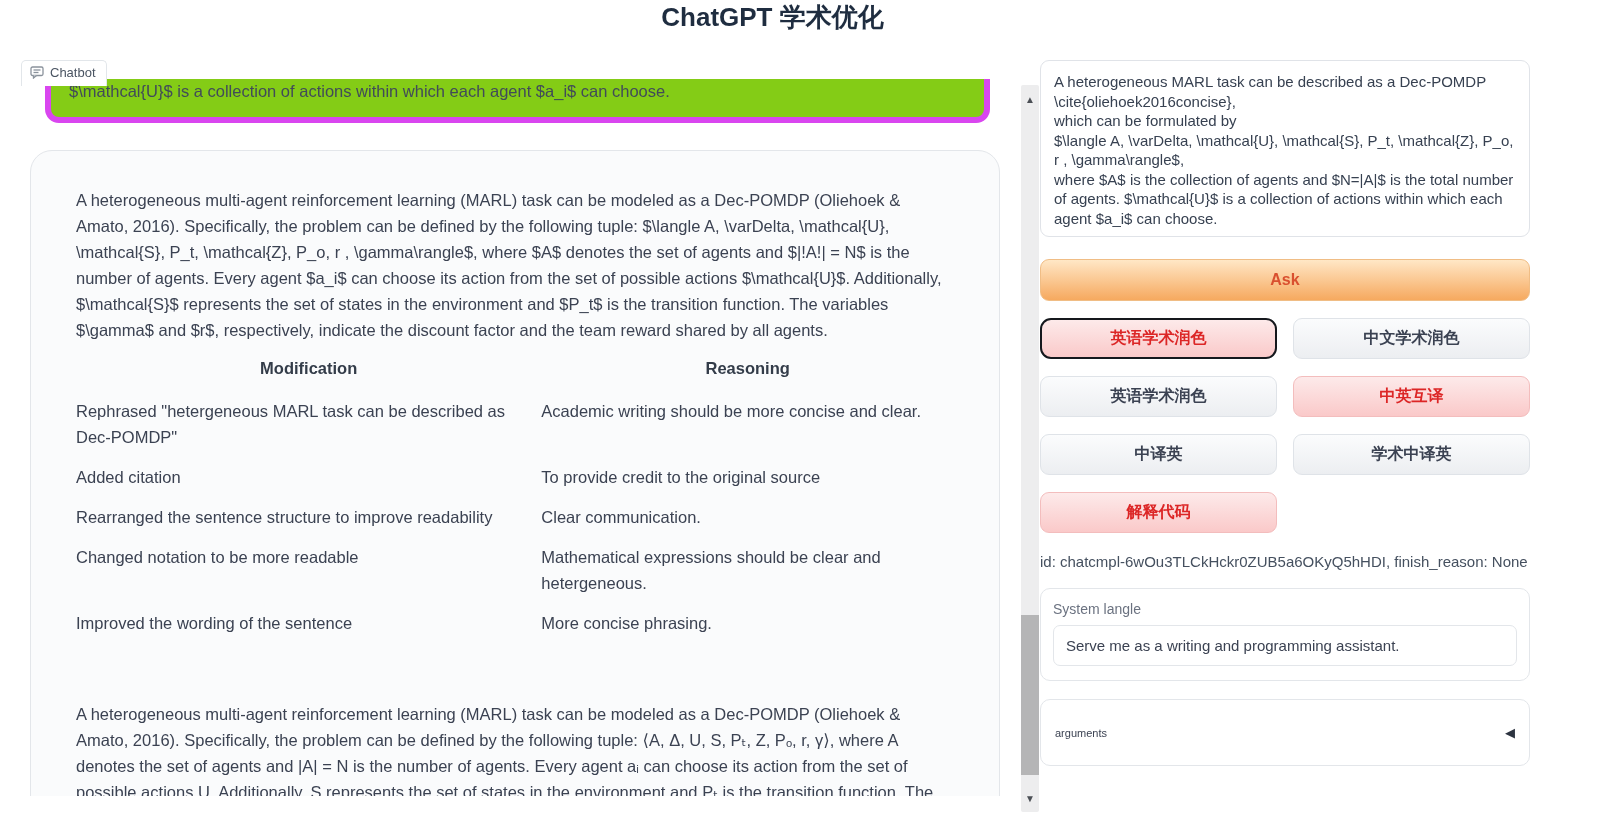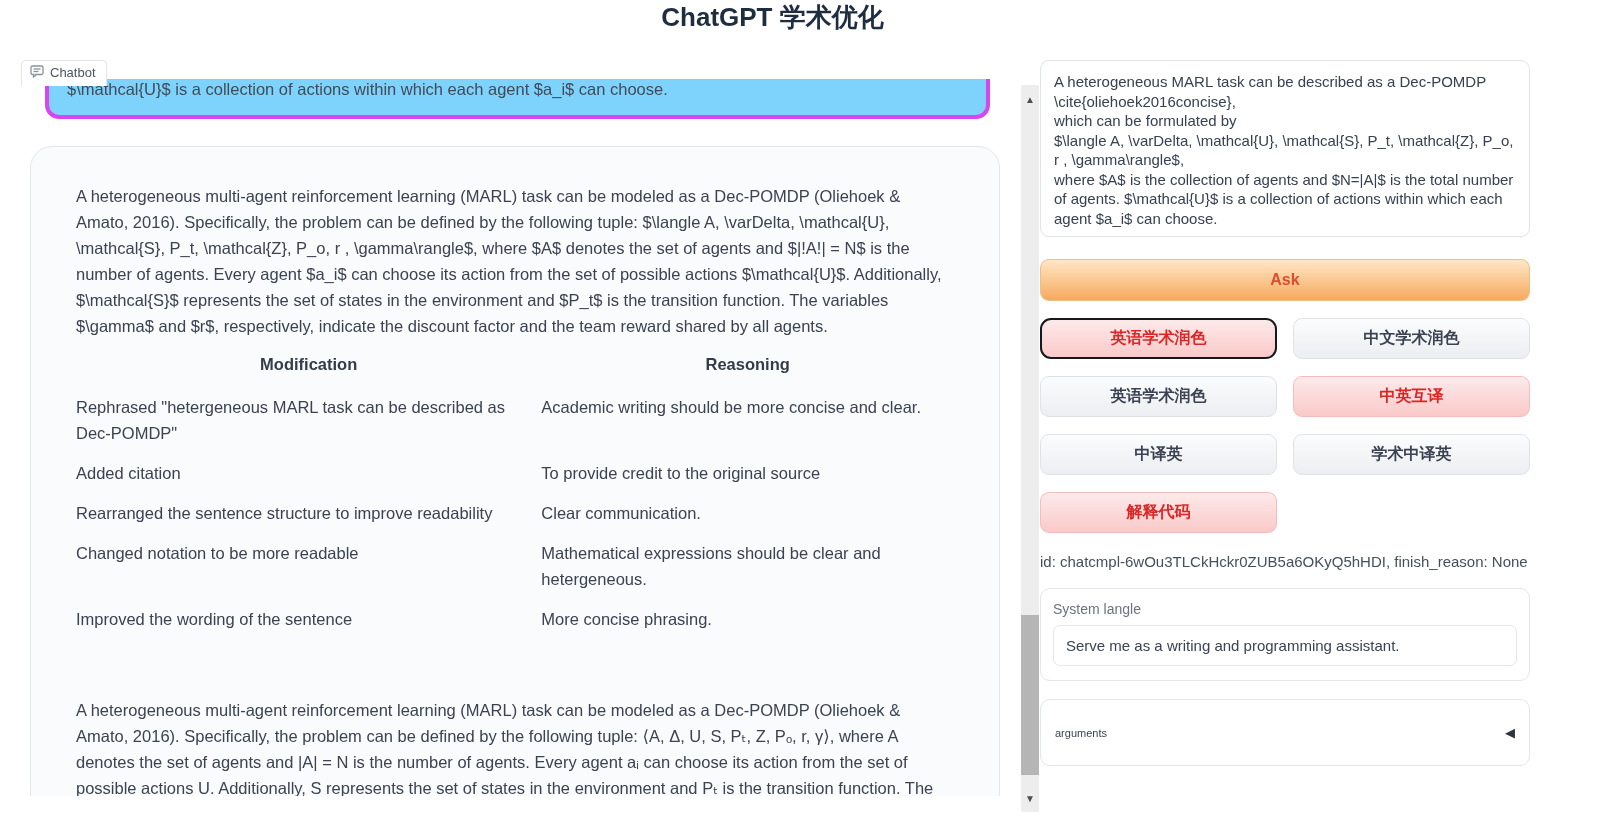--- a/index.html
+++ b/index.html
@@ -11,33 +11,33 @@
   }
   
   .page-title {
     position:absolute; top:0; left:0; width:1545px;
     text-align:center; font-size:26px; font-weight:700; color:#1f2d40;
   }
   
   .chat-col { position:absolute; left:15px; top:60px; width:1000px; height:736px; }
   .chat-chip {
     position:absolute; top:0; left:6px; z-index:5;
-    display:flex; gap:6px;
+    display:flex; align-items:center; gap:6px;
     background:#ffffff; border:1px solid #e2e6ea; border-bottom:none;
     border-radius:5px 5px 0 0; padding:4px 10px 6px 8px;
     font-size:13px; color:#4a5462;
   }
   .chat-chip svg { display:block; }
   .chat-viewport {
     position:absolute; top:19px; left:0; right:0; bottom:0;
     overflow:hidden; background:#ffffff;
   }
   .bubble-user {
     margin:-21px 25px 0 30px;
-    background:#7dd3fc; border:4px solid #d946ef;
+    background:#84cc16; border:6px solid #d946ef;
     border-radius:4px 4px 14px 14px;
     padding:15px 18px 14px 18px;
     font-size:16.5px; line-height:24px; color:#414b59;
   }
   .bubble-bot {
     margin:27px 15px 0 15px;
     background:#fafbfc; border:1px solid #e3e6ea;
     border-radius:22px;
     padding:36px 45px 40px 45px;
     font-size:16.5px; line-height:26px; color:#3b4252;

